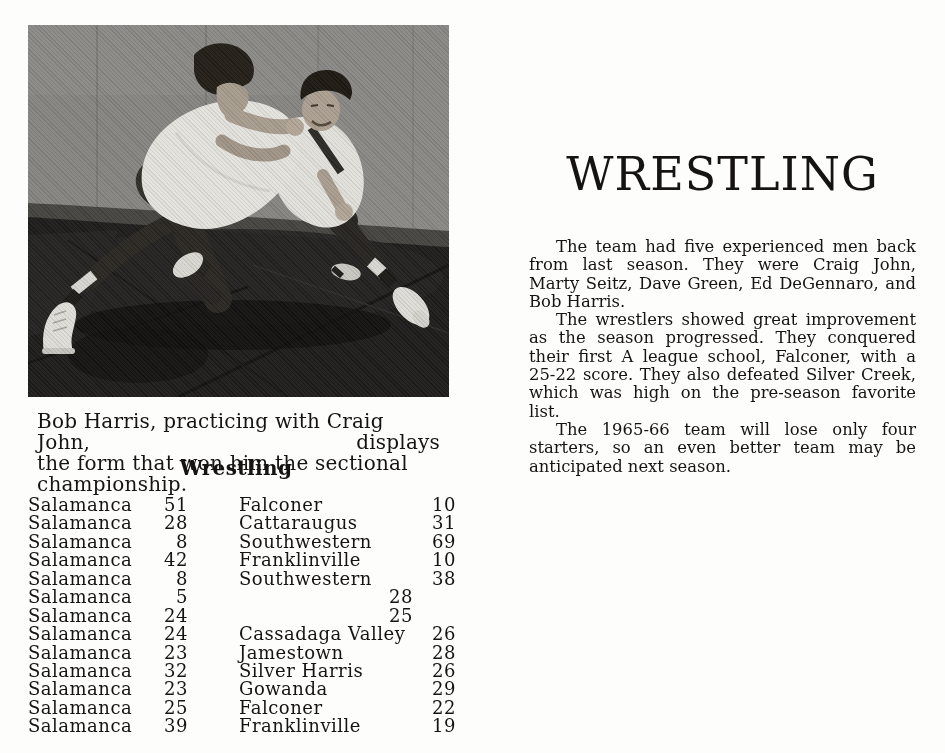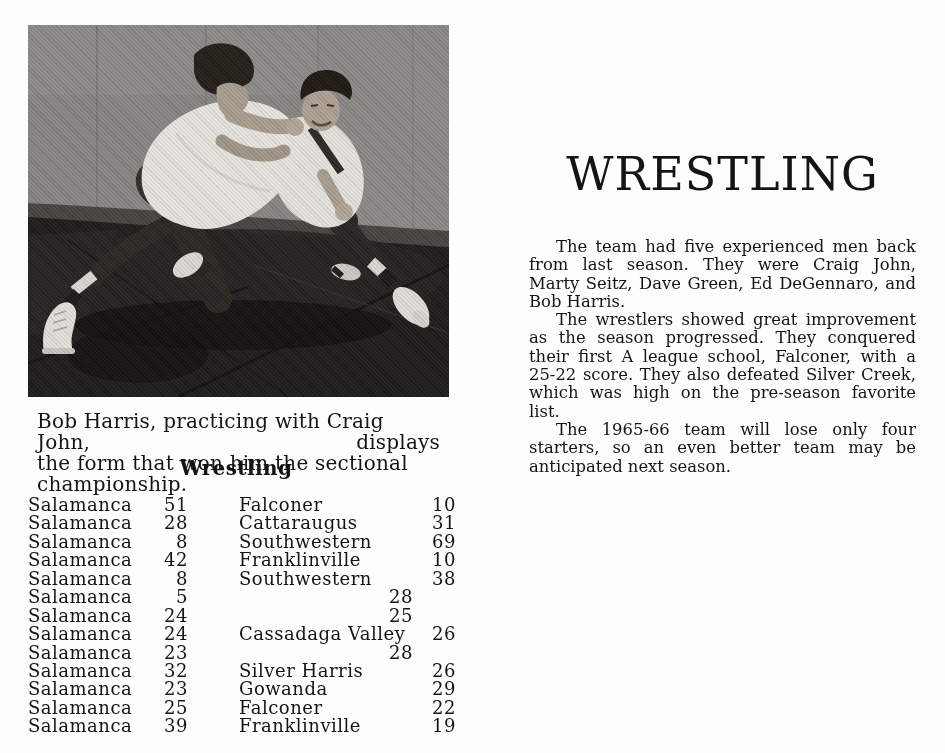--- a/index.html
+++ b/index.html
@@ -201,20 +201,21 @@
         <span class="home">Salamanca</span>
         <span class="num">24</span>
         <span class="gap"></span>
         <span class="opp">Cassadaga Valley</span>
         <span class="num">26</span>
       </div>
       <div class="score-row">
         <span class="home">Salamanca</span>
         <span class="num">23</span>
         <span class="gap"></span>
+        <span class="opp">Jamestown</span>
         <span class="num">28</span>
       </div>
       <div class="score-row">
         <span class="home">Salamanca</span>
         <span class="num">32</span>
         <span class="gap"></span>
         <span class="opp">Silver Harris</span>
         <span class="num">26</span>
       </div>
       <div class="score-row">

